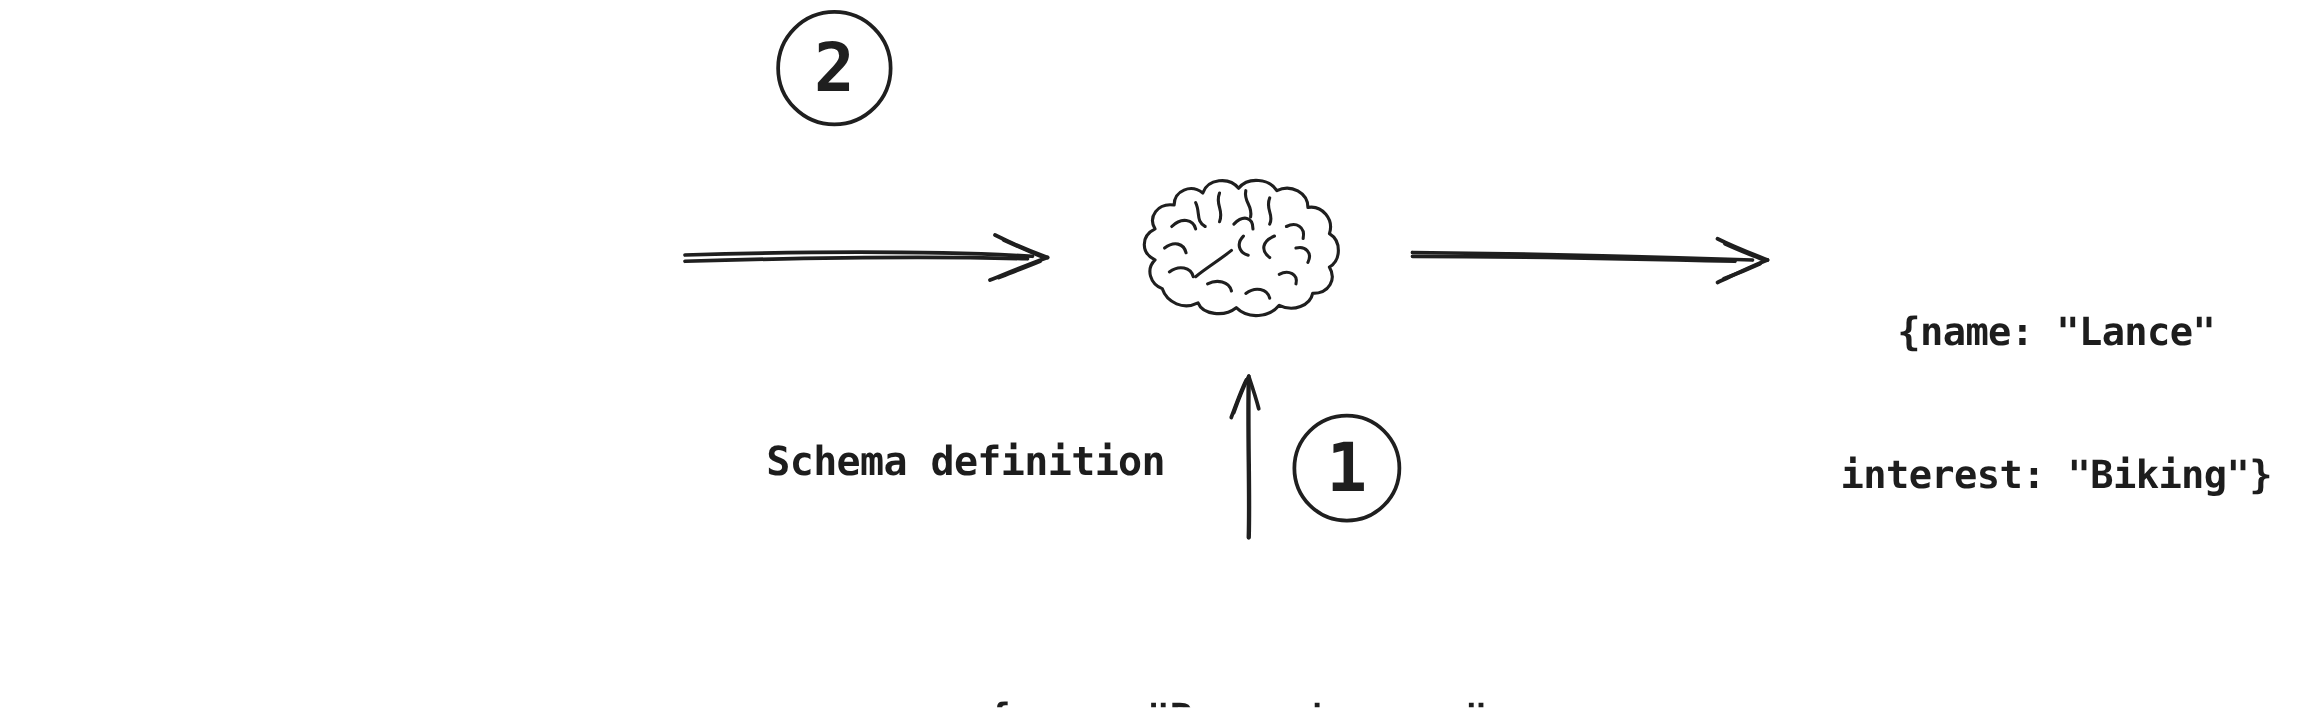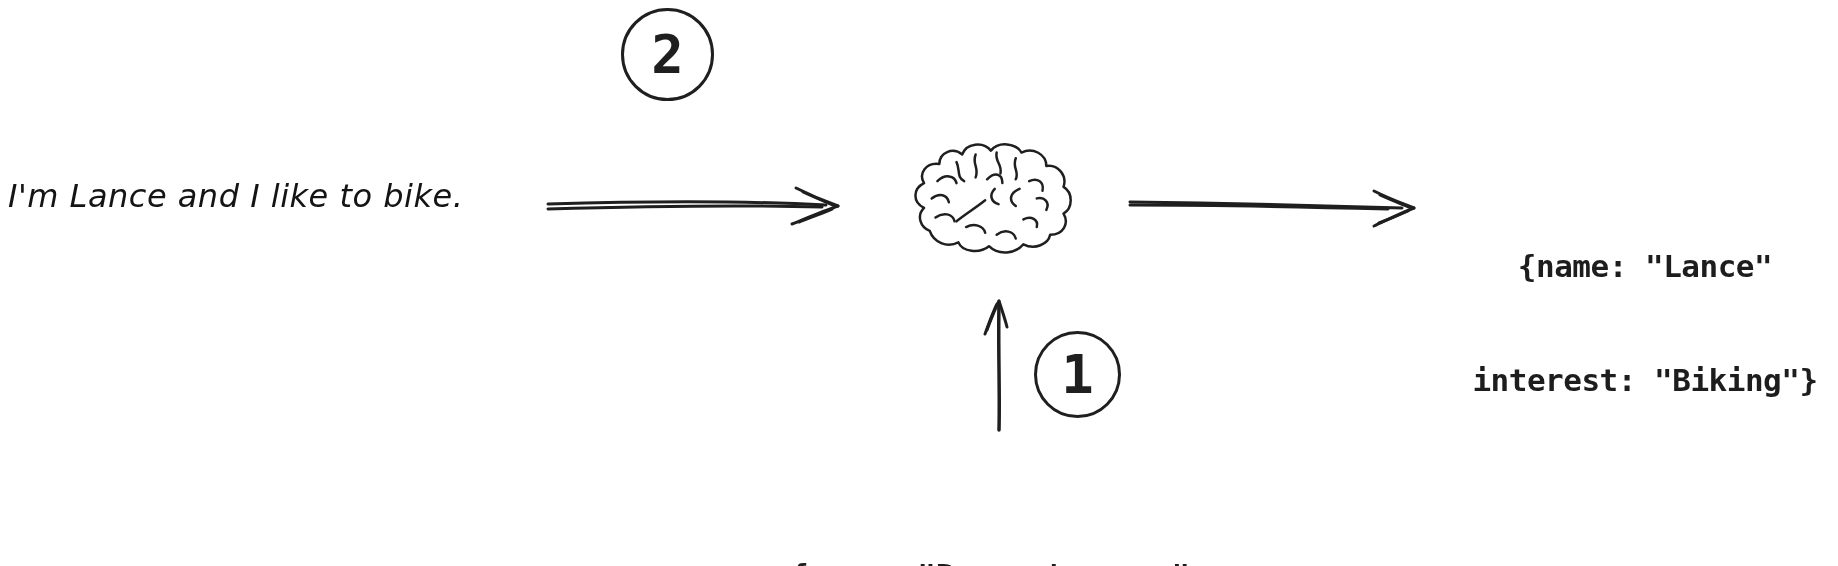--- a/index.html
+++ b/index.html
@@ -100,21 +100,20 @@
 </style>
 </head>
 <body>
 
 <div class="canvas">
 
   <div class="step-badge badge-2">
     <span class="step-num">2</span>
   </div>
 
-  <div class="handwriting">I'm Lance and I like to bike.</div>
 
   <svg class="arrow-svg abs" style="left:540px; top:178px;" width="310" height="58" viewBox="0 0 310 58">
     <path d="M 8 26 C 110 23, 210 23, 286 27"></path>
     <path d="M 8 31 C 110 28, 210 27, 282 29"></path>
     <path d="M 256 10 C 272 18, 287 24, 298 28"></path>
     <path d="M 298 28 C 284 33, 267 40, 252 46"></path>
     <path d="M 263 14 C 276 20, 288 25, 295 28"></path>
     <path d="M 292 31 C 280 36, 269 40, 259 44"></path>
   </svg>
 
@@ -169,19 +168,20 @@
   <svg class="arrow-svg abs" style="left:974px; top:292px;" width="48" height="142" viewBox="0 0 48 142">
     <path d="M 25 138 C 26 100, 24 55, 25 12" style="stroke-width:3.5px"></path>
     <path d="M 13 38 C 17 27, 21 17, 25 9"></path>
     <path d="M 25 9 C 28 18, 31 27, 33 35"></path>
     <path d="M 11 42 C 15 31, 19 20, 23 12"></path>
   </svg>
 
   <div class="step-badge badge-1">
     <span class="step-num">1</span>
   </div>
+  <div class="schema-label">Schema definition</div>
 
   <div class="code-block schema-block">
     <div>{name: "Person's name"</div>
     
   </div>
 
 </div>
 
 </body></html>

